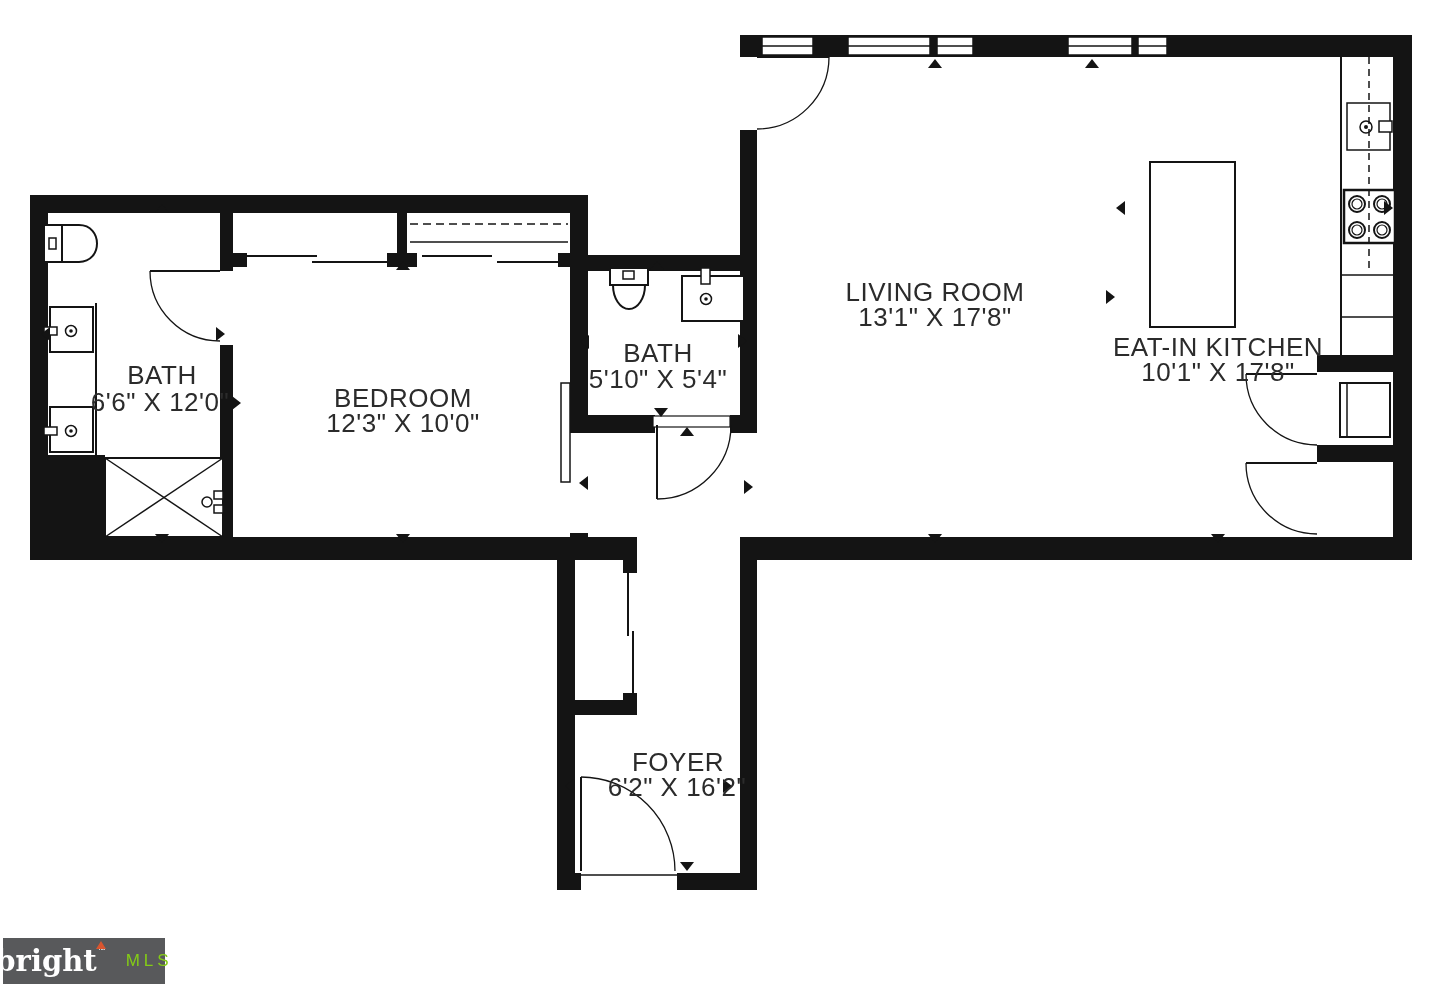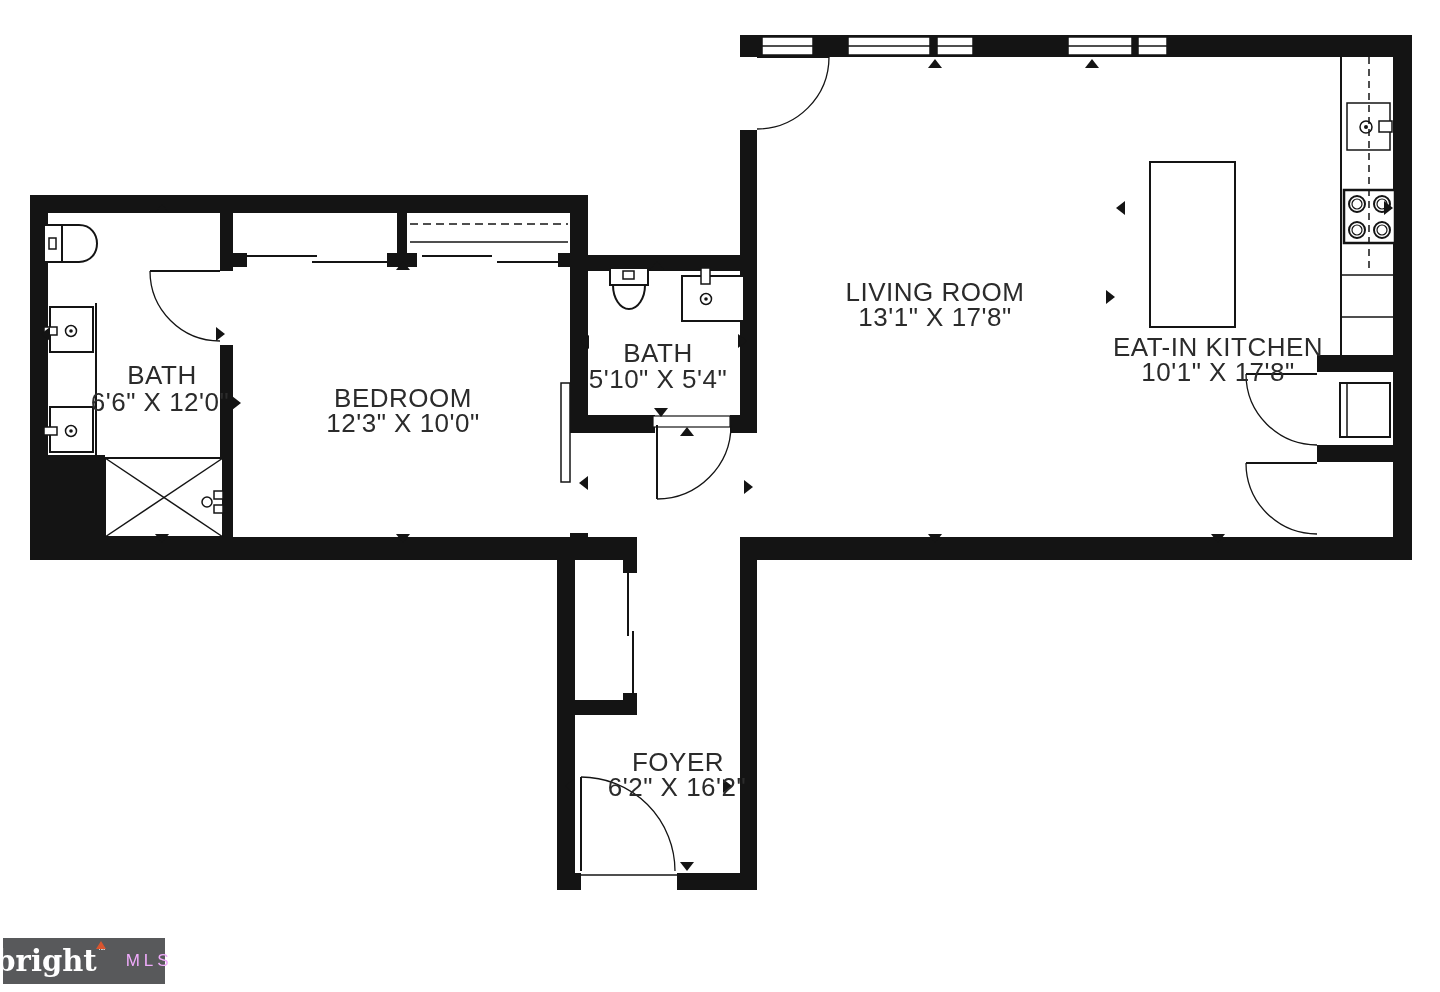--- a/index.html
+++ b/index.html
@@ -9,21 +9,21 @@
   svg text{font-family:"Liberation Sans","DejaVu Sans",sans-serif;font-size:26px;letter-spacing:0.5px;}
   .logo{position:absolute;left:3px;top:938px;width:162px;height:46px;background:#58595b;
         display:flex;align-items:center;justify-content:center;gap:12px;}
   .logo-brand{position:relative;color:#ffffff;font-family:"DejaVu Serif","Liberation Serif",serif;
         font-weight:bold;font-size:29px;line-height:1;}
   .logo-accent{position:absolute;right:0px;top:-6px;width:0;height:0;
         border-left:5px solid transparent;border-right:5px solid transparent;
         border-bottom:8px solid #d8552f;}
   .logo-tm{color:#ffffff;font-size:8px;vertical-align:18px;margin-left:1px;
         font-family:"Liberation Sans",sans-serif;}
-  .logo-suffix{color:#f0abfc;font-size:17px;letter-spacing:4px;margin-left:8px;
+  .logo-suffix{color:#84cc16;font-size:17px;letter-spacing:4px;margin-left:8px;
         font-family:"Liberation Sans",sans-serif;}
 </style>
 </head>
 <body>
 
 <div class="page">
 
 <svg class="plan" width="1440" height="992" viewBox="0 0 1440 992">
 
   <rect x="0" y="0" width="1440" height="992" fill="#ffffff"></rect>

